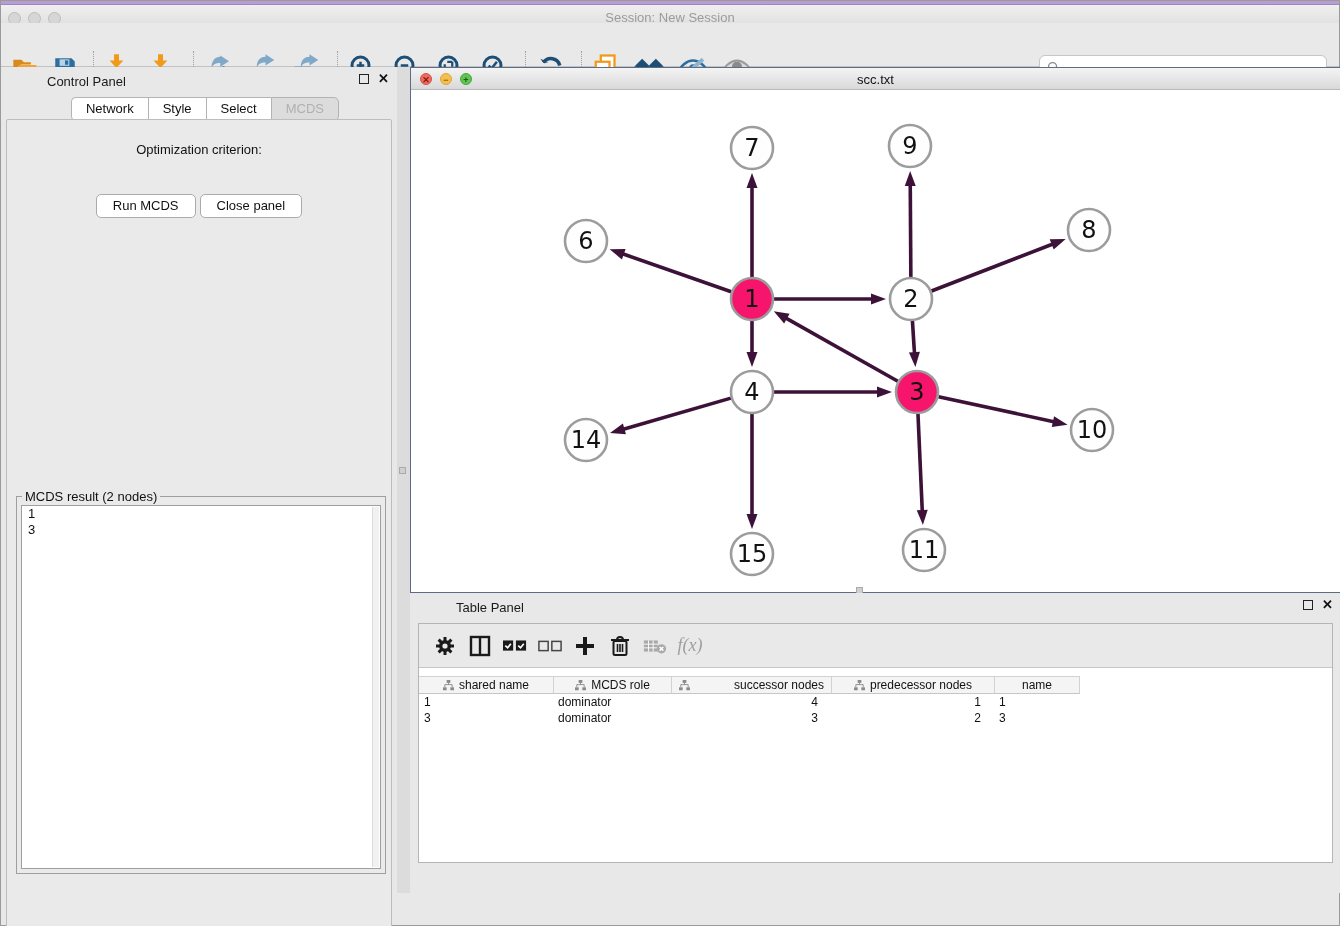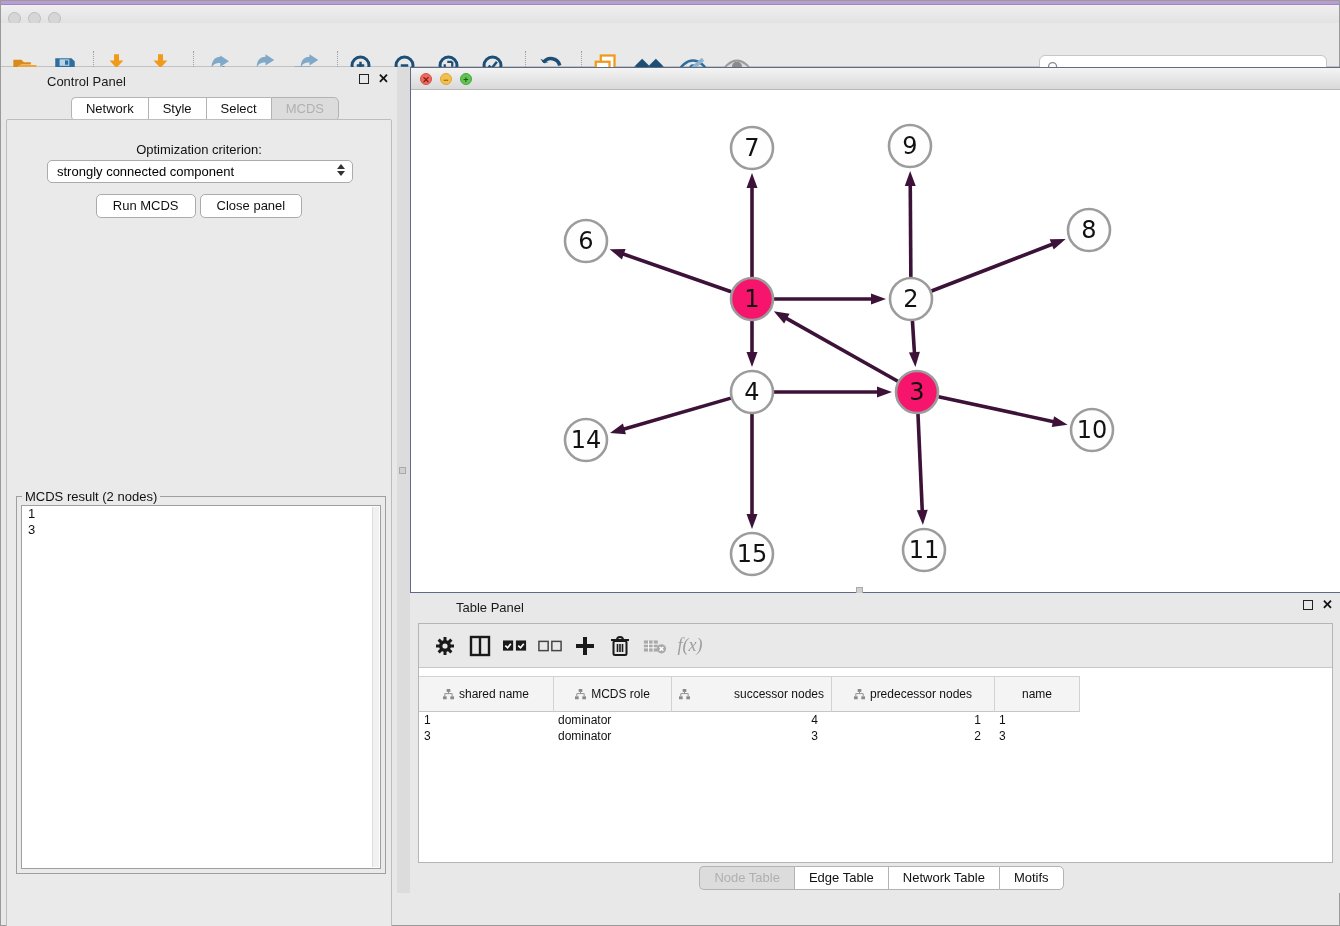--- a/index.html
+++ b/index.html
@@ -66,21 +66,21 @@
   .netwin-title { position:absolute; top:4px; width:100%; text-align:center; font-size:13px; color:#111; }
   .graph-area { position:absolute; left:0; top:22px; right:0; bottom:0; background:#fff; }
 
   
   .tpanel { position:absolute; left:409px; top:592px; width:931px; height:300px; background:#e8e8e8; }
   .tp-box { position:absolute; left:8px; top:30px; right:8px; height:240px; background:#fff; border:1px solid #b5b5b5; }
   .tp-toolbar { position:absolute; left:0; top:0; width:100%; height:44px; background:#e9e9e9; border-bottom:1px solid #c7c7c7; display:flex; align-items:center; padding-left:14px; gap:11px; }
   .tp-icon { width:24px; height:24px; display:flex; align-items:center; justify-content:center; cursor:pointer; }
   .fx-glyph { font-family:"Liberation Serif", serif; font-style:italic; font-size:18px; color:#9e9e9e; }
   .tp-tablewrap { position:absolute; left:0; top:52px; right:0; bottom:0; background:#fff; overflow:hidden; }
-  .thead-row { display:flex; height:36px; }
+  .thead-row { display:flex; height:18px; }
   .th-cell { background:#f4f4f4; border-right:1px solid #d2d2d2; border-top:1px solid #d2d2d2; border-bottom:1px solid #c6c6c6; display:flex; align-items:center; justify-content:center; gap:5px; font-size:12px; color:#111; cursor:pointer; }
   .tb-row { display:flex; height:16px; font-size:12px; color:#111; }
   .td-cell { padding:0 4px; line-height:16px; white-space:nowrap; overflow:hidden; }
   .al { text-align:left; } .ar { text-align:right; padding-right:14px !important; }
   .td-cell.c0 { padding-left:5px; }
 
   .tp-tabs { position:absolute; left:0; bottom:3px; width:100%; display:flex; justify-content:center; }
 
   
   .statusbar { position:absolute; left:0; top:892px; width:100%; height:34px; background:#e7e7e7; border-top:1px solid #c6c6c6; }
@@ -93,20 +93,21 @@
 </head>
 <body>
 
 <div class="app">
 
   <div class="accent-strip"></div>
   <div class="titlebar">
     <span class="traffic t-gray" style="left:7px"></span>
     <span class="traffic t-gray" style="left:27px"></span>
     <span class="traffic t-gray" style="left:47px"></span>
+    <div class="win-title">Session: New Session</div>
   </div>
 
   <div class="toolbar">
     <div class="tb-icon" style="left:8px">
       <svg width="28" height="28" viewBox="0 0 24 24">
           <path d="M2 5h7l2 2h6v2H8.5L5.5 18H2z" fill="#d98a18"></path>
           <path d="M6.5 9.5H22L18.5 18H3.5z" fill="#f0a433"></path>
         </svg>
     </div>
     <div class="tb-icon" style="left:48px">
@@ -269,27 +270,20 @@
     <div class="cp-tabs">
       <div class="tabseg">
         <div class="tab">Network</div>
         <div class="tab">Style</div>
         <div class="tab">Select</div>
         <div class="tab dimmed">MCDS</div>
       </div>
     </div>
     <div class="cp-body">
       <div class="opt-label">Optimization criterion:</div>
-      <div class="dropdown">
-        <span>strongly connected component</span>
-        <span class="dd-arrows">
-            <i class="dd-up"></i>
-            <i class="dd-down"></i>
-          </span>
-      </div>
       <div class="cp-buttons">
         <button class="btn">Run MCDS</button>
         <button class="btn">Close panel</button>
       </div>
       <div class="groupbox">
         <span class="groupbox-label">MCDS result (2 nodes)</span>
         <div class="result-list">
           <div class="item">1</div>
           <div class="item">3</div>
           <div class="vscroll-track"></div>
@@ -299,20 +293,21 @@
   </div>
 
   <div class="vdivider"></div>
   <div class="handle-sq" style="left:398px; top:466px;"></div>
 
   <div class="netwin">
     <div class="netwin-titlebar">
       <span class="nt-light nt-red" style="left:9px">✕</span>
       <span class="nt-light nt-yellow" style="left:29px">−</span>
       <span class="nt-light nt-green" style="left:49px">+</span>
+      <div class="netwin-title">scc.txt</div>
     </div>
     <div class="graph-area" id="graph-canvas"><svg viewBox="0 0 929 502" width="929" height="502">
           <line x1="341" y1="187" x2="341" y2="96" stroke="#3d1238" stroke-width="3.6"></line>
           <polygon points="341,83 346.5,98 335.5,98" fill="#3d1238"></polygon>
           <line x1="320.23121807335133" y1="201.7434376400866" x2="210.87335060057498" y2="163.5340622580322" stroke="#3d1238" stroke-width="3.6"></line>
           <polygon points="198.60088855300984,159.24609359081066 214.5755622747941,159.0015542636349 210.94728109483742,169.38594522695922" fill="#3d1238"></polygon>
           <line x1="363" y1="209" x2="462" y2="209" stroke="#3d1238" stroke-width="3.6"></line>
           <polygon points="475,209 460,214.5 460,203.5" fill="#3d1238"></polygon>
           <line x1="341" y1="231" x2="341" y2="264" stroke="#3d1238" stroke-width="3.6"></line>
           <polygon points="341,277 335.5,262 346.5,262" fill="#3d1238"></polygon>
@@ -491,24 +486,16 @@
             <div class="tb-row">
               <div class="td-cell c0 al" style="width: 135px;">3</div>
               <div class="td-cell c1 al" style="width: 118px;">dominator</div>
               <div class="td-cell c2 ar" style="width: 160px;">3</div>
               <div class="td-cell c3 ar" style="width: 163px;">2</div>
               <div class="td-cell c4 al" style="width: 85px;">3</div>
             </div>
           </div>
       </div>
     </div>
-    <div class="tp-tabs">
-      <div class="tabseg" id="table-tabs">
-          <div class="tab dimmed">Node Table</div>
-          <div class="tab">Edge Table</div>
-          <div class="tab">Network Table</div>
-          <div class="tab">Motifs</div>
-        </div>
-    </div>
   </div>
 
 
 </div>
 
 </body></html>

